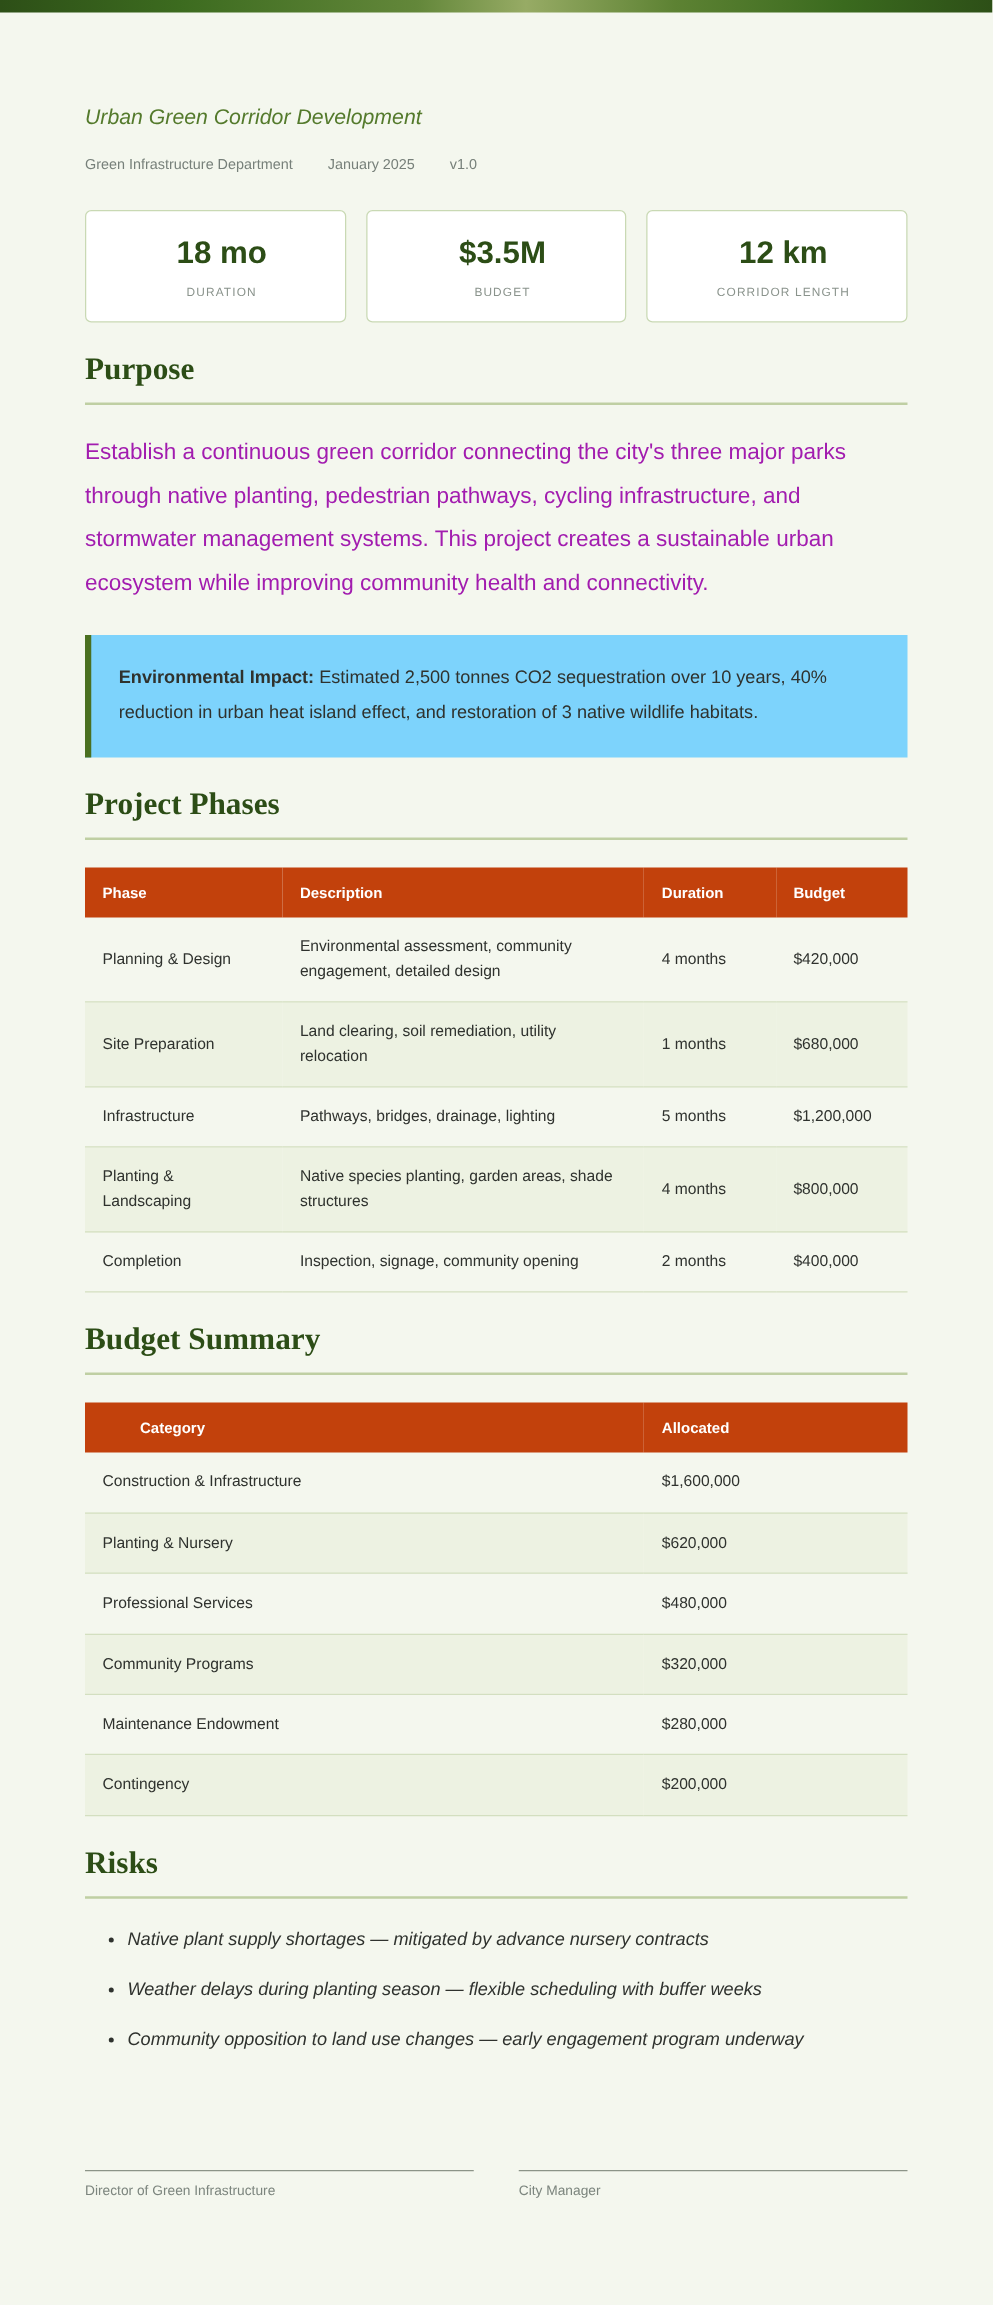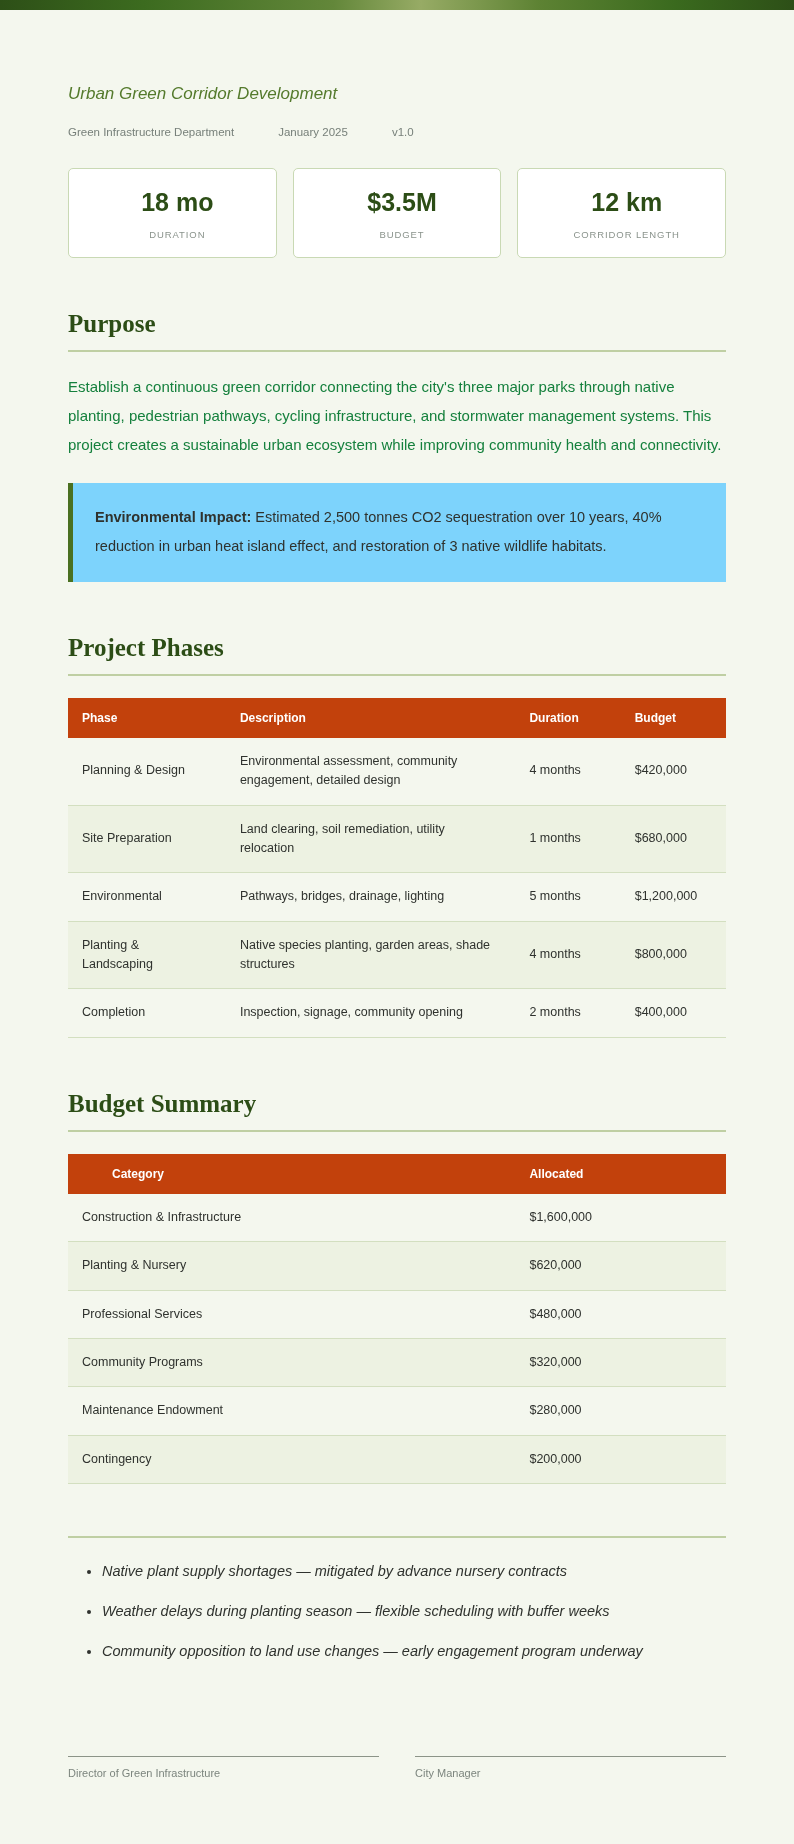--- a/index.html
+++ b/index.html
@@ -38,21 +38,21 @@
   .doc-subtitle {
     font-family: "Liberation Sans", sans-serif;
     font-style: italic;
     font-size: 17px;
     color: #547a2c;
     margin-top: 18px;
   }
   .meta-row {
     margin-top: 22px;
     display: flex;
-    gap: 44px;
+    gap: 28px;
     font-size: 11.5px;
     color: #77807a;
   }
 
   
   .stats {
     display: flex;
     gap: 16px;
     margin-top: 30px;
   }
@@ -72,37 +72,37 @@
   }
   .stat-label {
     margin-top: 12px;
     font-size: 9.5px;
     letter-spacing: 0.9px;
     color: #8a938c;
     text-transform: uppercase;
   }
 
   
-  .section { margin-top: 52px; }
+  .section { margin-top: 24px; }
   .section-title {
     font-family: "Liberation Serif", serif;
     font-size: 25px;
     font-weight: bold;
     color: #2c4d16;
   }
   .section-rule {
     height: 2px;
     background: #bfcfa3;
     margin-top: 12px;
   }
 
   .body-text {
-    font-size: 15px;
+    font-size: 18px;
     line-height: 1.95;
-    color: #15803d;
+    color: #a21caf;
     margin-top: 20px;
   }
 
   
   .callout {
     margin-top: 24px;
     background: #7dd3fc;
     border-left: 5px solid #4a7020;
     padding: 20px 24px 22px 22px;
     font-size: 14.5px;
@@ -233,21 +233,21 @@
           <td>4 months</td>
           <td>$420,000</td>
         </tr>
         <tr>
           <td>Site Preparation</td>
           <td>Land clearing, soil remediation, utility relocation</td>
           <td>1 months</td>
           <td>$680,000</td>
         </tr>
         <tr>
-          <td>Environmental</td>
+          <td>Infrastructure</td>
           <td>Pathways, bridges, drainage, lighting</td>
           <td>5 months</td>
           <td>$1,200,000</td>
         </tr>
         <tr>
           <td>Planting &amp; Landscaping</td>
           <td>Native species planting, garden areas, shade structures</td>
           <td>4 months</td>
           <td>$800,000</td>
         </tr>
@@ -294,20 +294,21 @@
         </tr>
         <tr>
           <td>Contingency</td>
           <td>$200,000</td>
         </tr>
       </tbody>
     </table>
   </div>
 
   <div class="section">
+    <h2 class="section-title">Risks</h2>
     <div class="section-rule"></div>
     <ul class="risks">
       <li>Native plant supply shortages — mitigated by advance nursery contracts</li>
       <li>Weather delays during planting season — flexible scheduling with buffer weeks</li>
       <li>Community opposition to land use changes — early engagement program underway</li>
     </ul>
   </div>
 
   <div class="signatures">
     <div class="sig-block">

